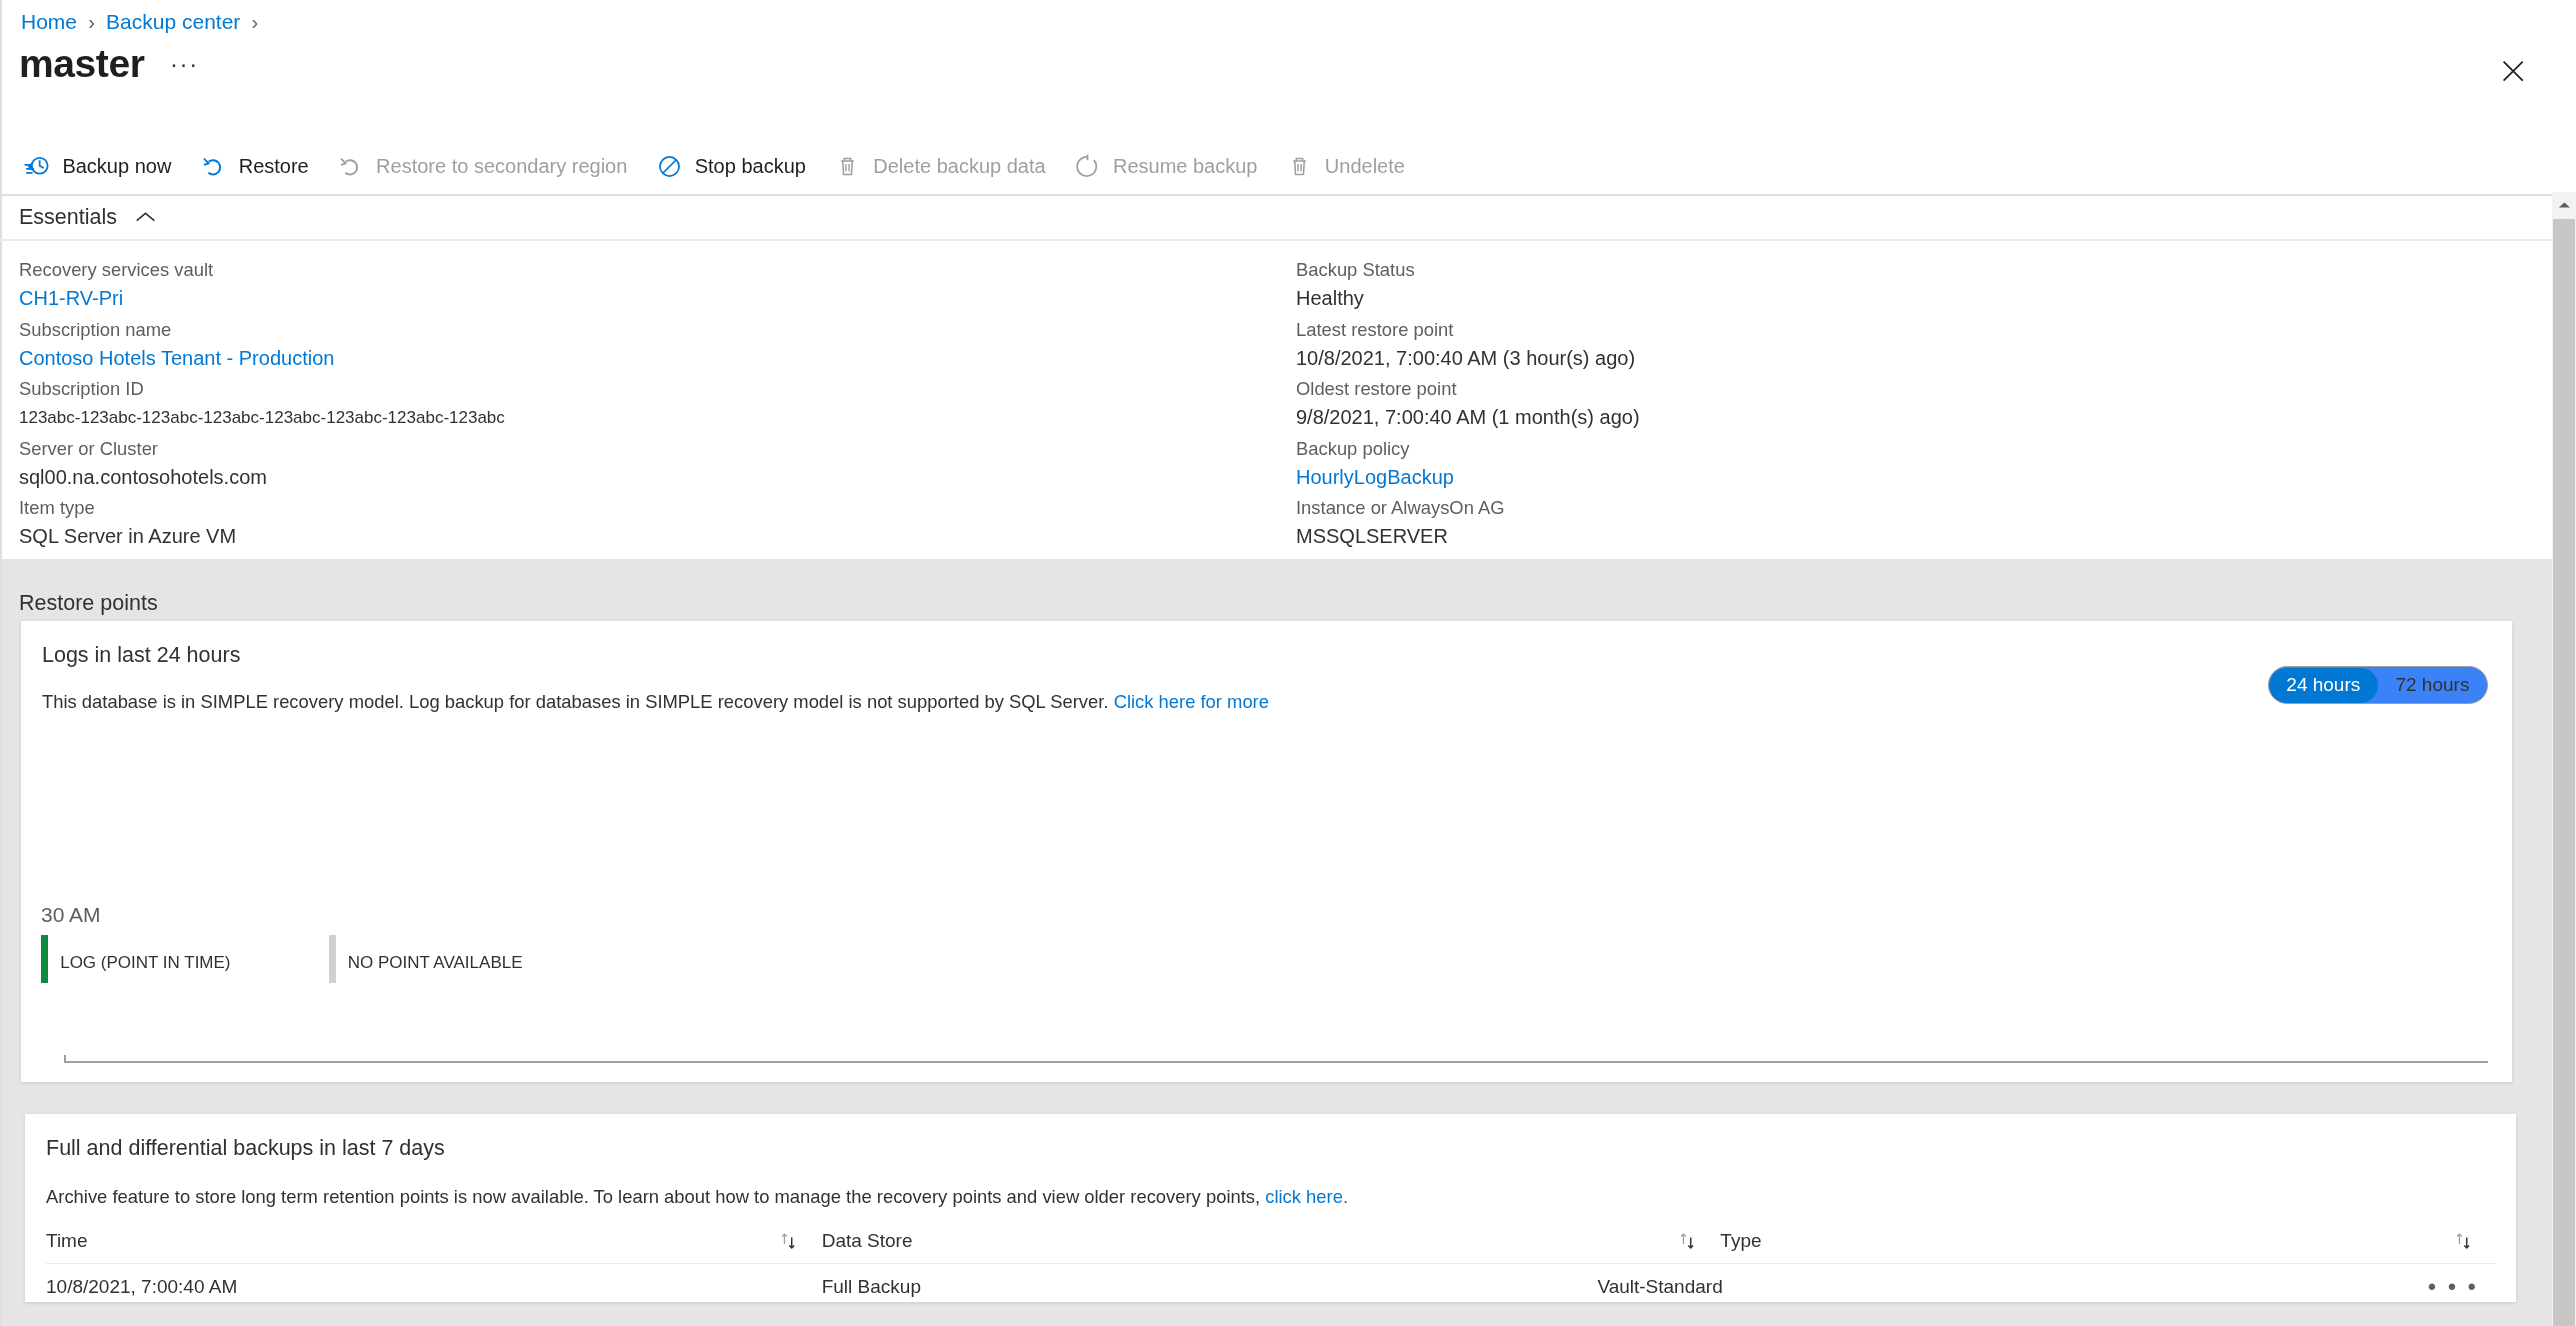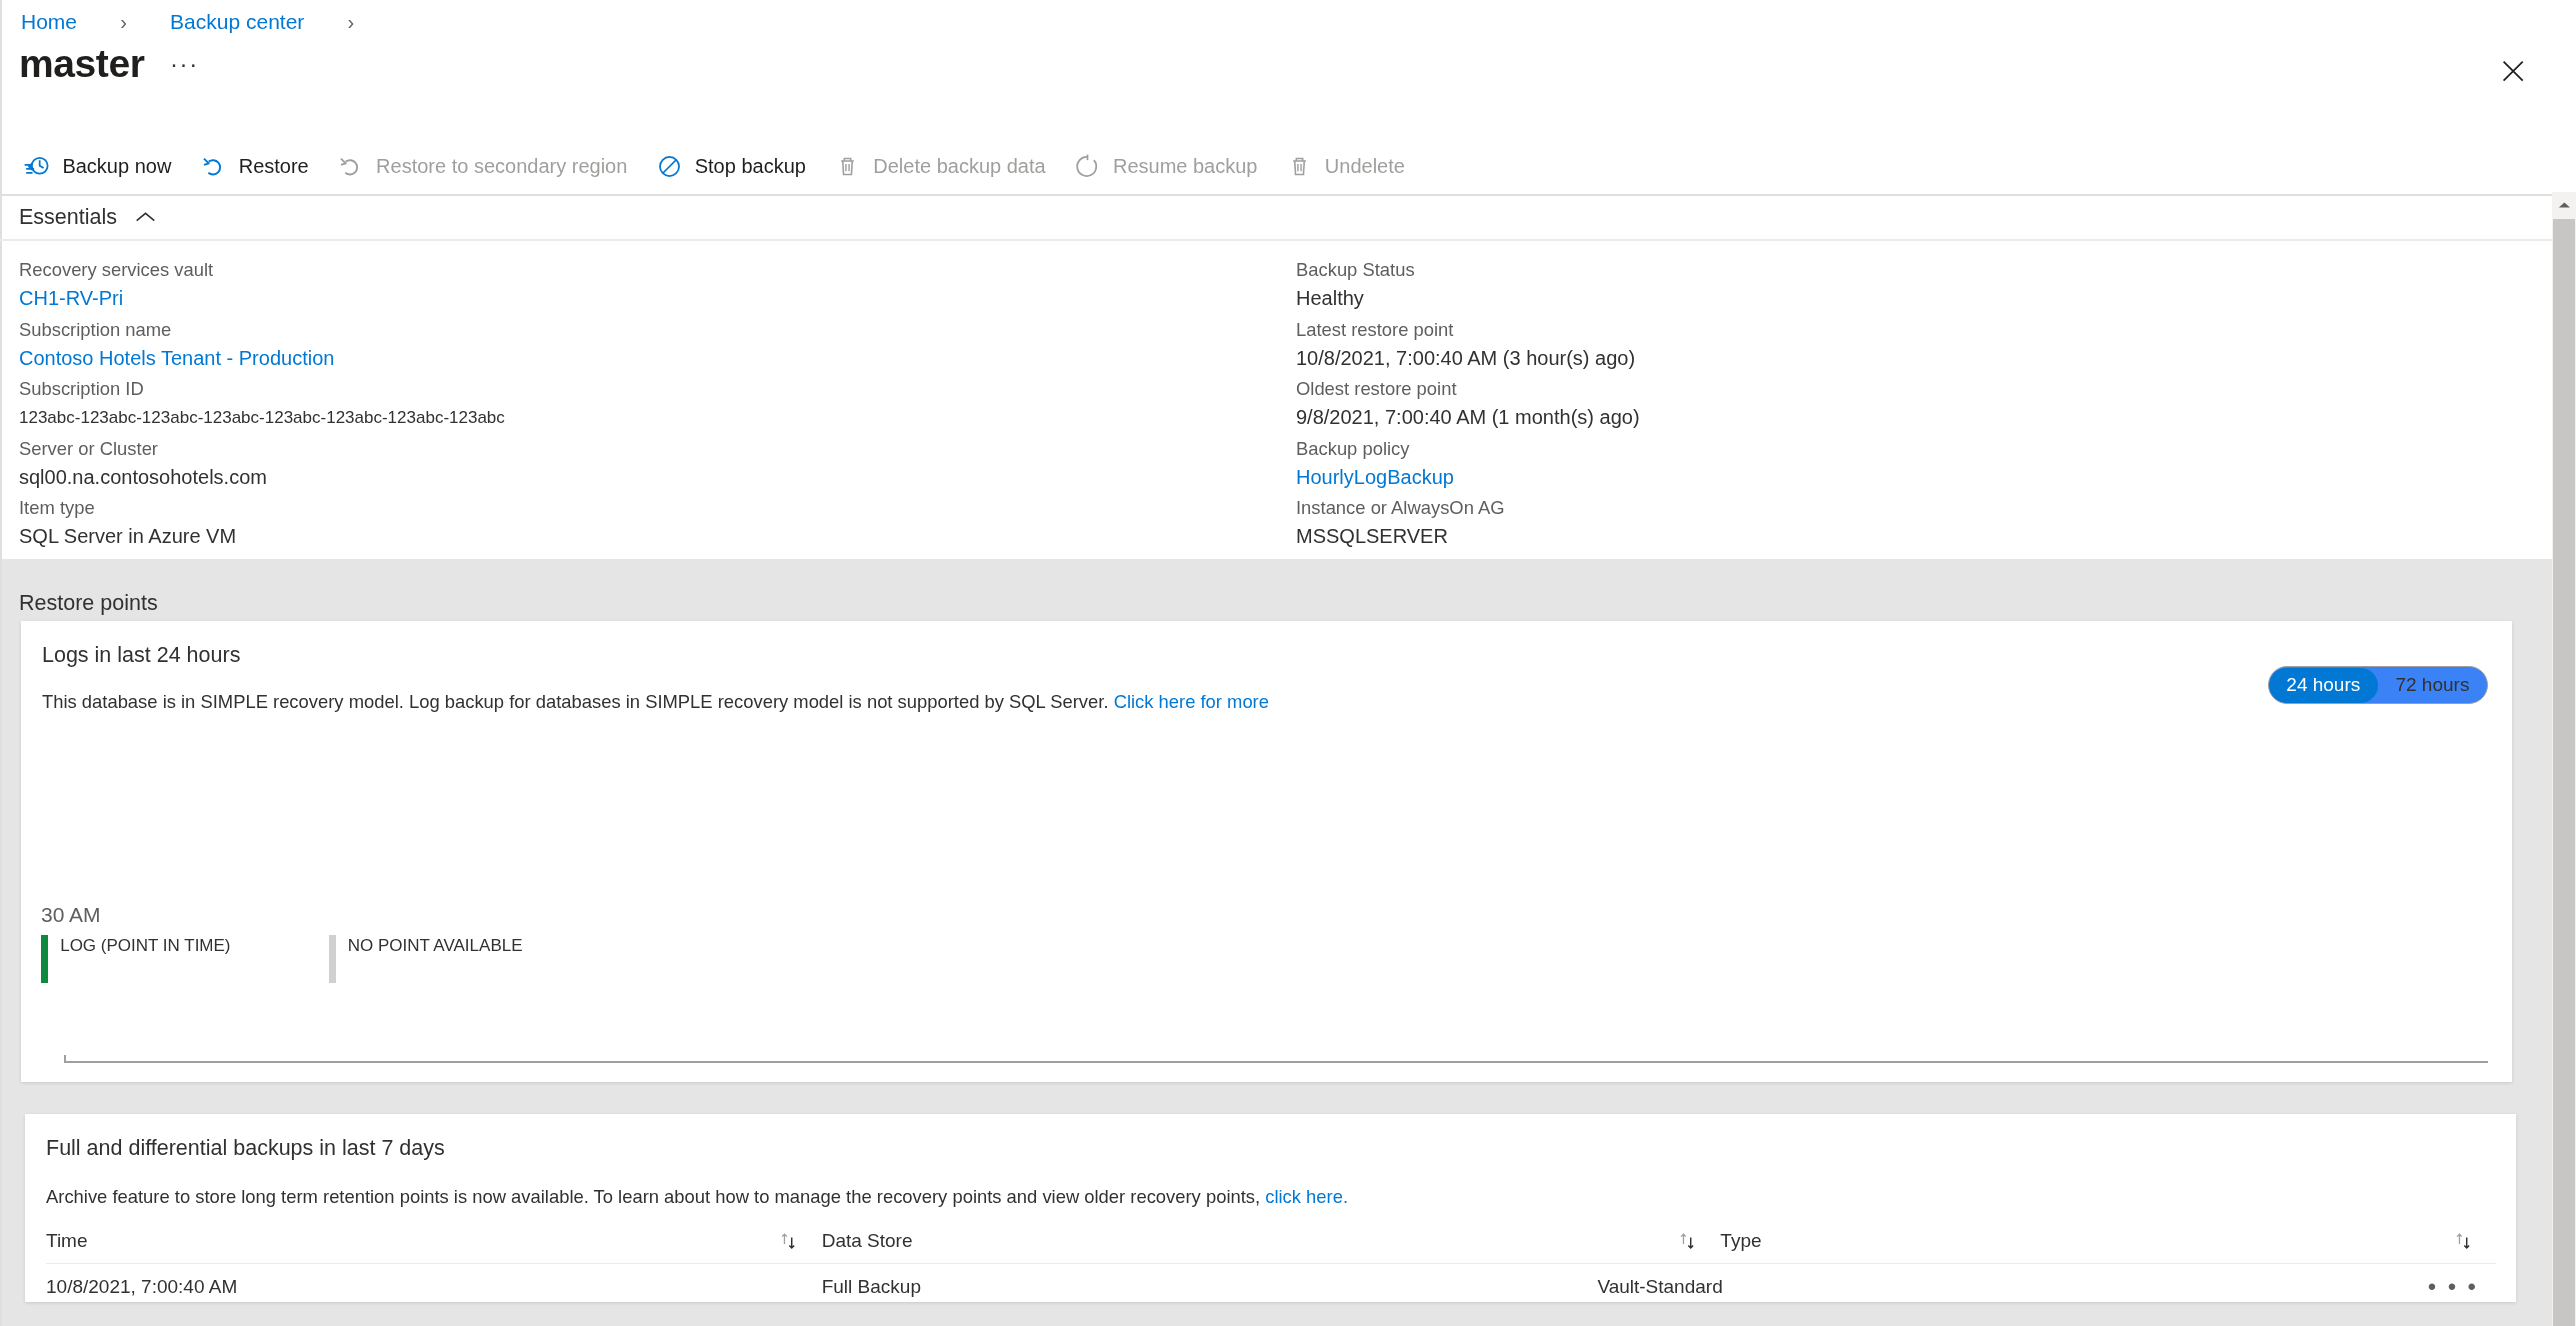--- a/index.html
+++ b/index.html
@@ -30,21 +30,20 @@
   }
 
   
   .breadcrumb {
     position: absolute;
     left: 21px; top: 8px;
     height: 27px;
     display: flex;
     align-items: center;
     font-size: 21px;
-    gap: 32px;
   }
   .crumb-link {
     color: #0078d4;
     cursor: pointer;
     font-size: 21px;
     white-space: nowrap;
   }
   .crumb-sep {
     color: #605e5c;
     font-size: 20px;
@@ -276,21 +275,21 @@
   }
   .legend-swatch {
     width: 7.2px;
     height: 48px;
     flex: 0 0 auto;
   }
   .legend-text {
     font-size: 17px;
     color: #323130;
     margin-left: 12px;
-    margin-top: 1px;
+    margin-top: 18px;
     white-space: nowrap;
   }
   .legend-gap { width: 98px; }
 
   
   .card-backups {
     left: 25px; top: 1114px;
     width: 2491px; height: 188px; padding-left: 9px;
   }
   .backups-title {

